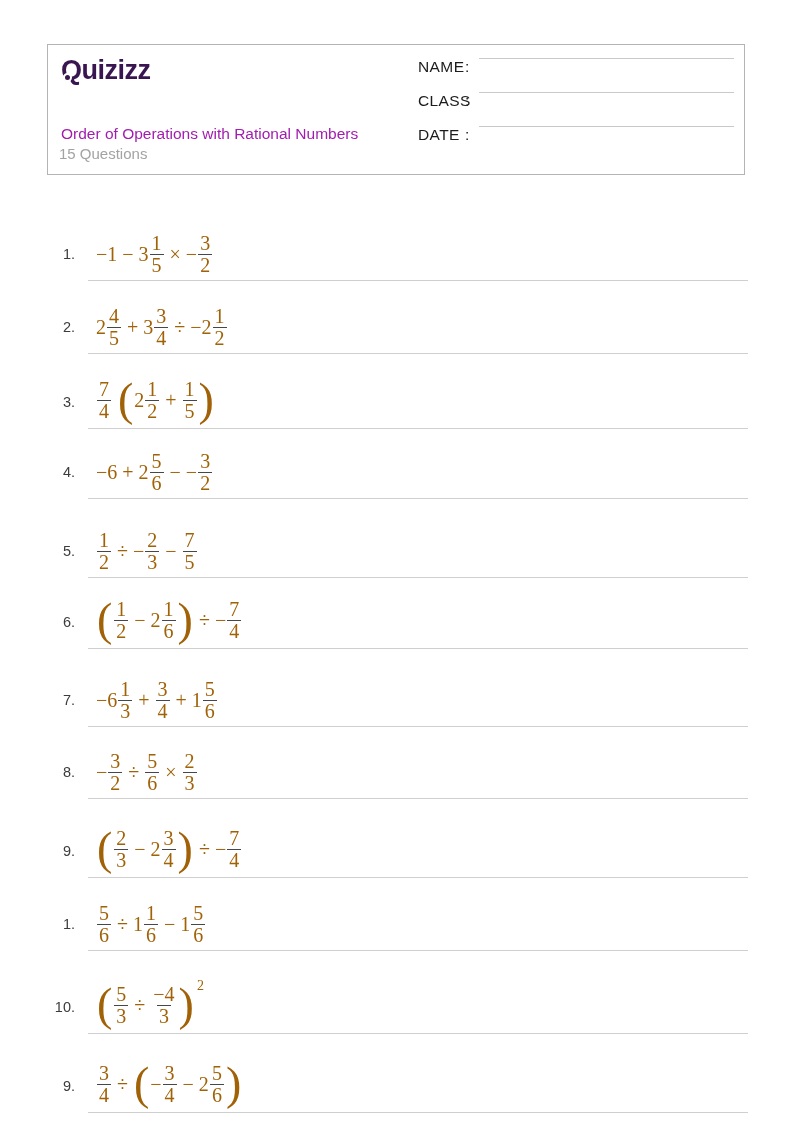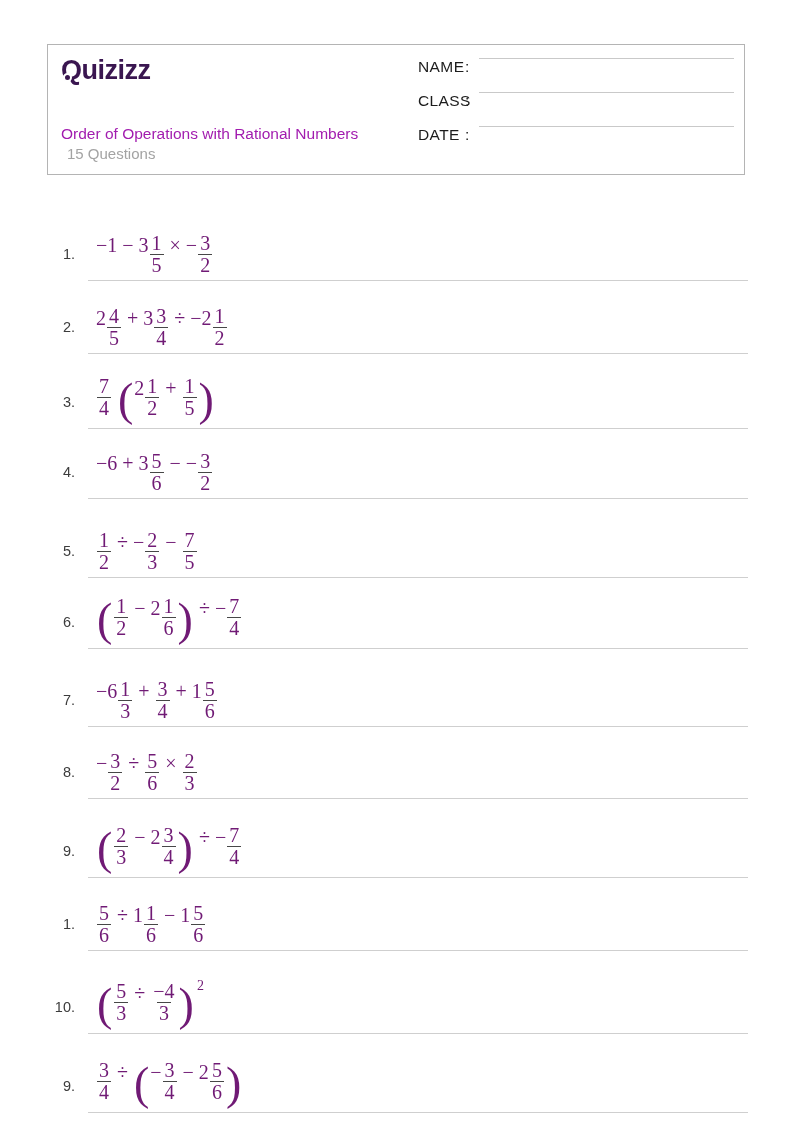--- a/index.html
+++ b/index.html
@@ -7,36 +7,36 @@
          font-family:"Liberation Sans",sans-serif;border-radius:24px;}
 
   
   .hbox{position:absolute;left:47px;top:44px;width:698px;height:131px;
         border:1.5px solid #b4b4b4;box-sizing:border-box;background:#fff;}
   .logo{position:absolute;left:13px;top:10px;font-weight:700;font-size:27px;
         letter-spacing:-0.5px;color:#3a1650;line-height:30px;}
   .logo-dot{position:absolute;left:2px;bottom:3px;width:5px;height:5px;border-radius:50%;
         background:#3a1650;border:2.5px solid #fff;box-sizing:content-box;}
   .title{position:absolute;left:13px;top:80px;font-size:15.5px;color:#a21caf;}
-  .subtitle{position:absolute;left:19px;top:100px;font-size:15px;color:#a3a3a3;}
+  .subtitle{position:absolute;left:11px;top:100px;font-size:15px;color:#a3a3a3;}
 
   .fields{position:absolute;left:370px;top:13px;width:316px;}
   .field{display:flex;align-items:flex-start;height:34px;}
   .flabel{width:47px;font-size:15.5px;color:#1c1c1c;letter-spacing:0.4px;margin-bottom:3px;}
   .fcolon{font-size:15.5px;color:#1c1c1c;margin-bottom:3px;}
   .fline{flex:1;border-bottom:1px solid #c9c9c9;margin:0 0 2px 10px;height:0;}
 
   
   .qarea{position:absolute;left:0;top:0;width:794px;height:1123px;}
   .qrow{position:absolute;left:88px;width:660px;height:72px;
         border-bottom:1px solid #cfcfcf;display:flex;align-items:flex-end;box-sizing:content-box;}
   .qnum{position:absolute;left:-37px;bottom:18px;width:24px;text-align:right;
         font-size:14.5px;color:#3c3c3c;}
-  .expr{margin:0 0 5px 8px;display:flex;
-        font-family:"Liberation Serif","DejaVu Serif",serif;font-size:20px;color:#701a75;}
+  .expr{margin:0 0 5px 8px;display:flex;align-items:center;
+        font-family:"Liberation Serif","DejaVu Serif",serif;font-size:20px;color:#a16207;}
   .t{white-space:pre;}
   .frac{display:inline-flex;flex-direction:column;align-items:center;margin:0 1px;}
   .frac .num{display:block;line-height:19px;padding:0 2px 1px 2px;}
   .frac .den{display:block;line-height:19px;padding:1px 2px 0 2px;border-top:1.2px solid #474747;}
   .paren{font-size:46px;line-height:46px;font-weight:400;margin:0 1px;}
   .sup{align-self:flex-start;font-size:14px;position:relative;top:-4px;margin-left:2px;}
 </style>
 </head>
 <body>
 
@@ -126,21 +126,21 @@
             <span class="num">1</span>
             <span class="den">5</span>
           </span>
           <span class="paren">)</span>
         </div>
   </div>
 
   <div class="qrow" style="top: 426px;">
     <span class="qnum">4.</span>
     <div class="expr">
-          <span class="t">−6 + 3</span>
+          <span class="t">−6 + 2</span>
           <span class="frac">
             <span class="num">5</span>
             <span class="den">6</span>
           </span>
           <span class="t"> − −</span>
           <span class="frac">
             <span class="num">3</span>
             <span class="den">2</span>
           </span>
         </div>

